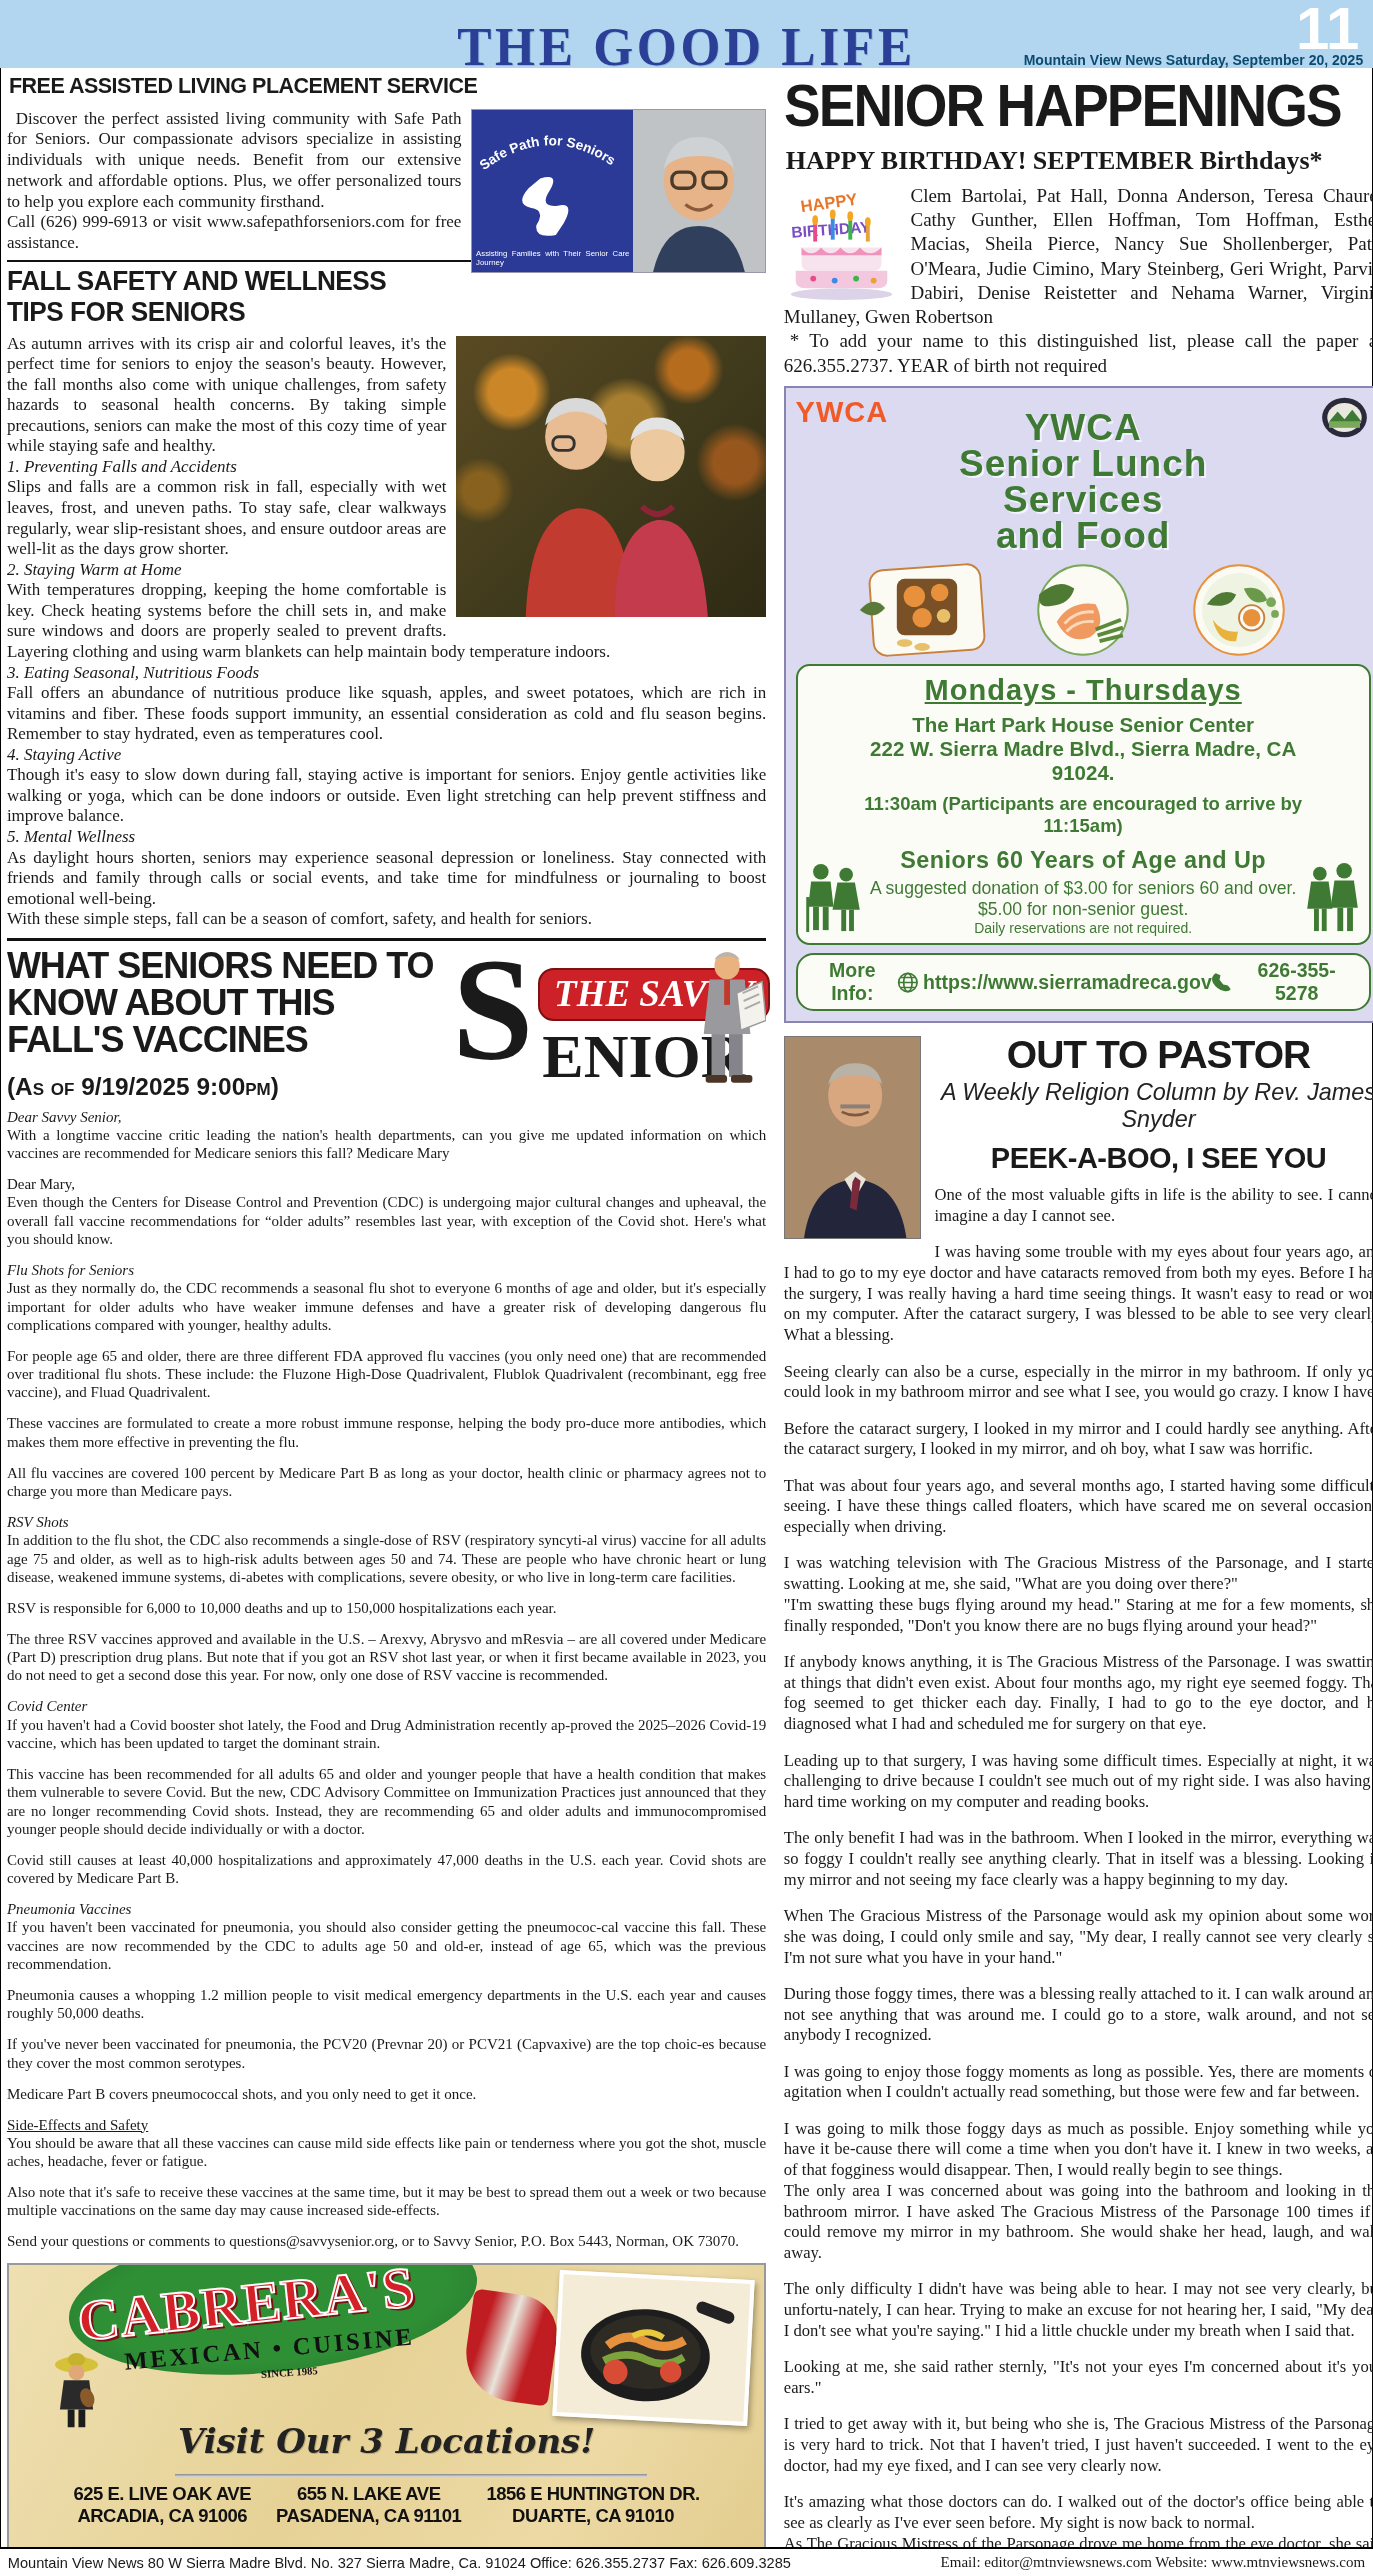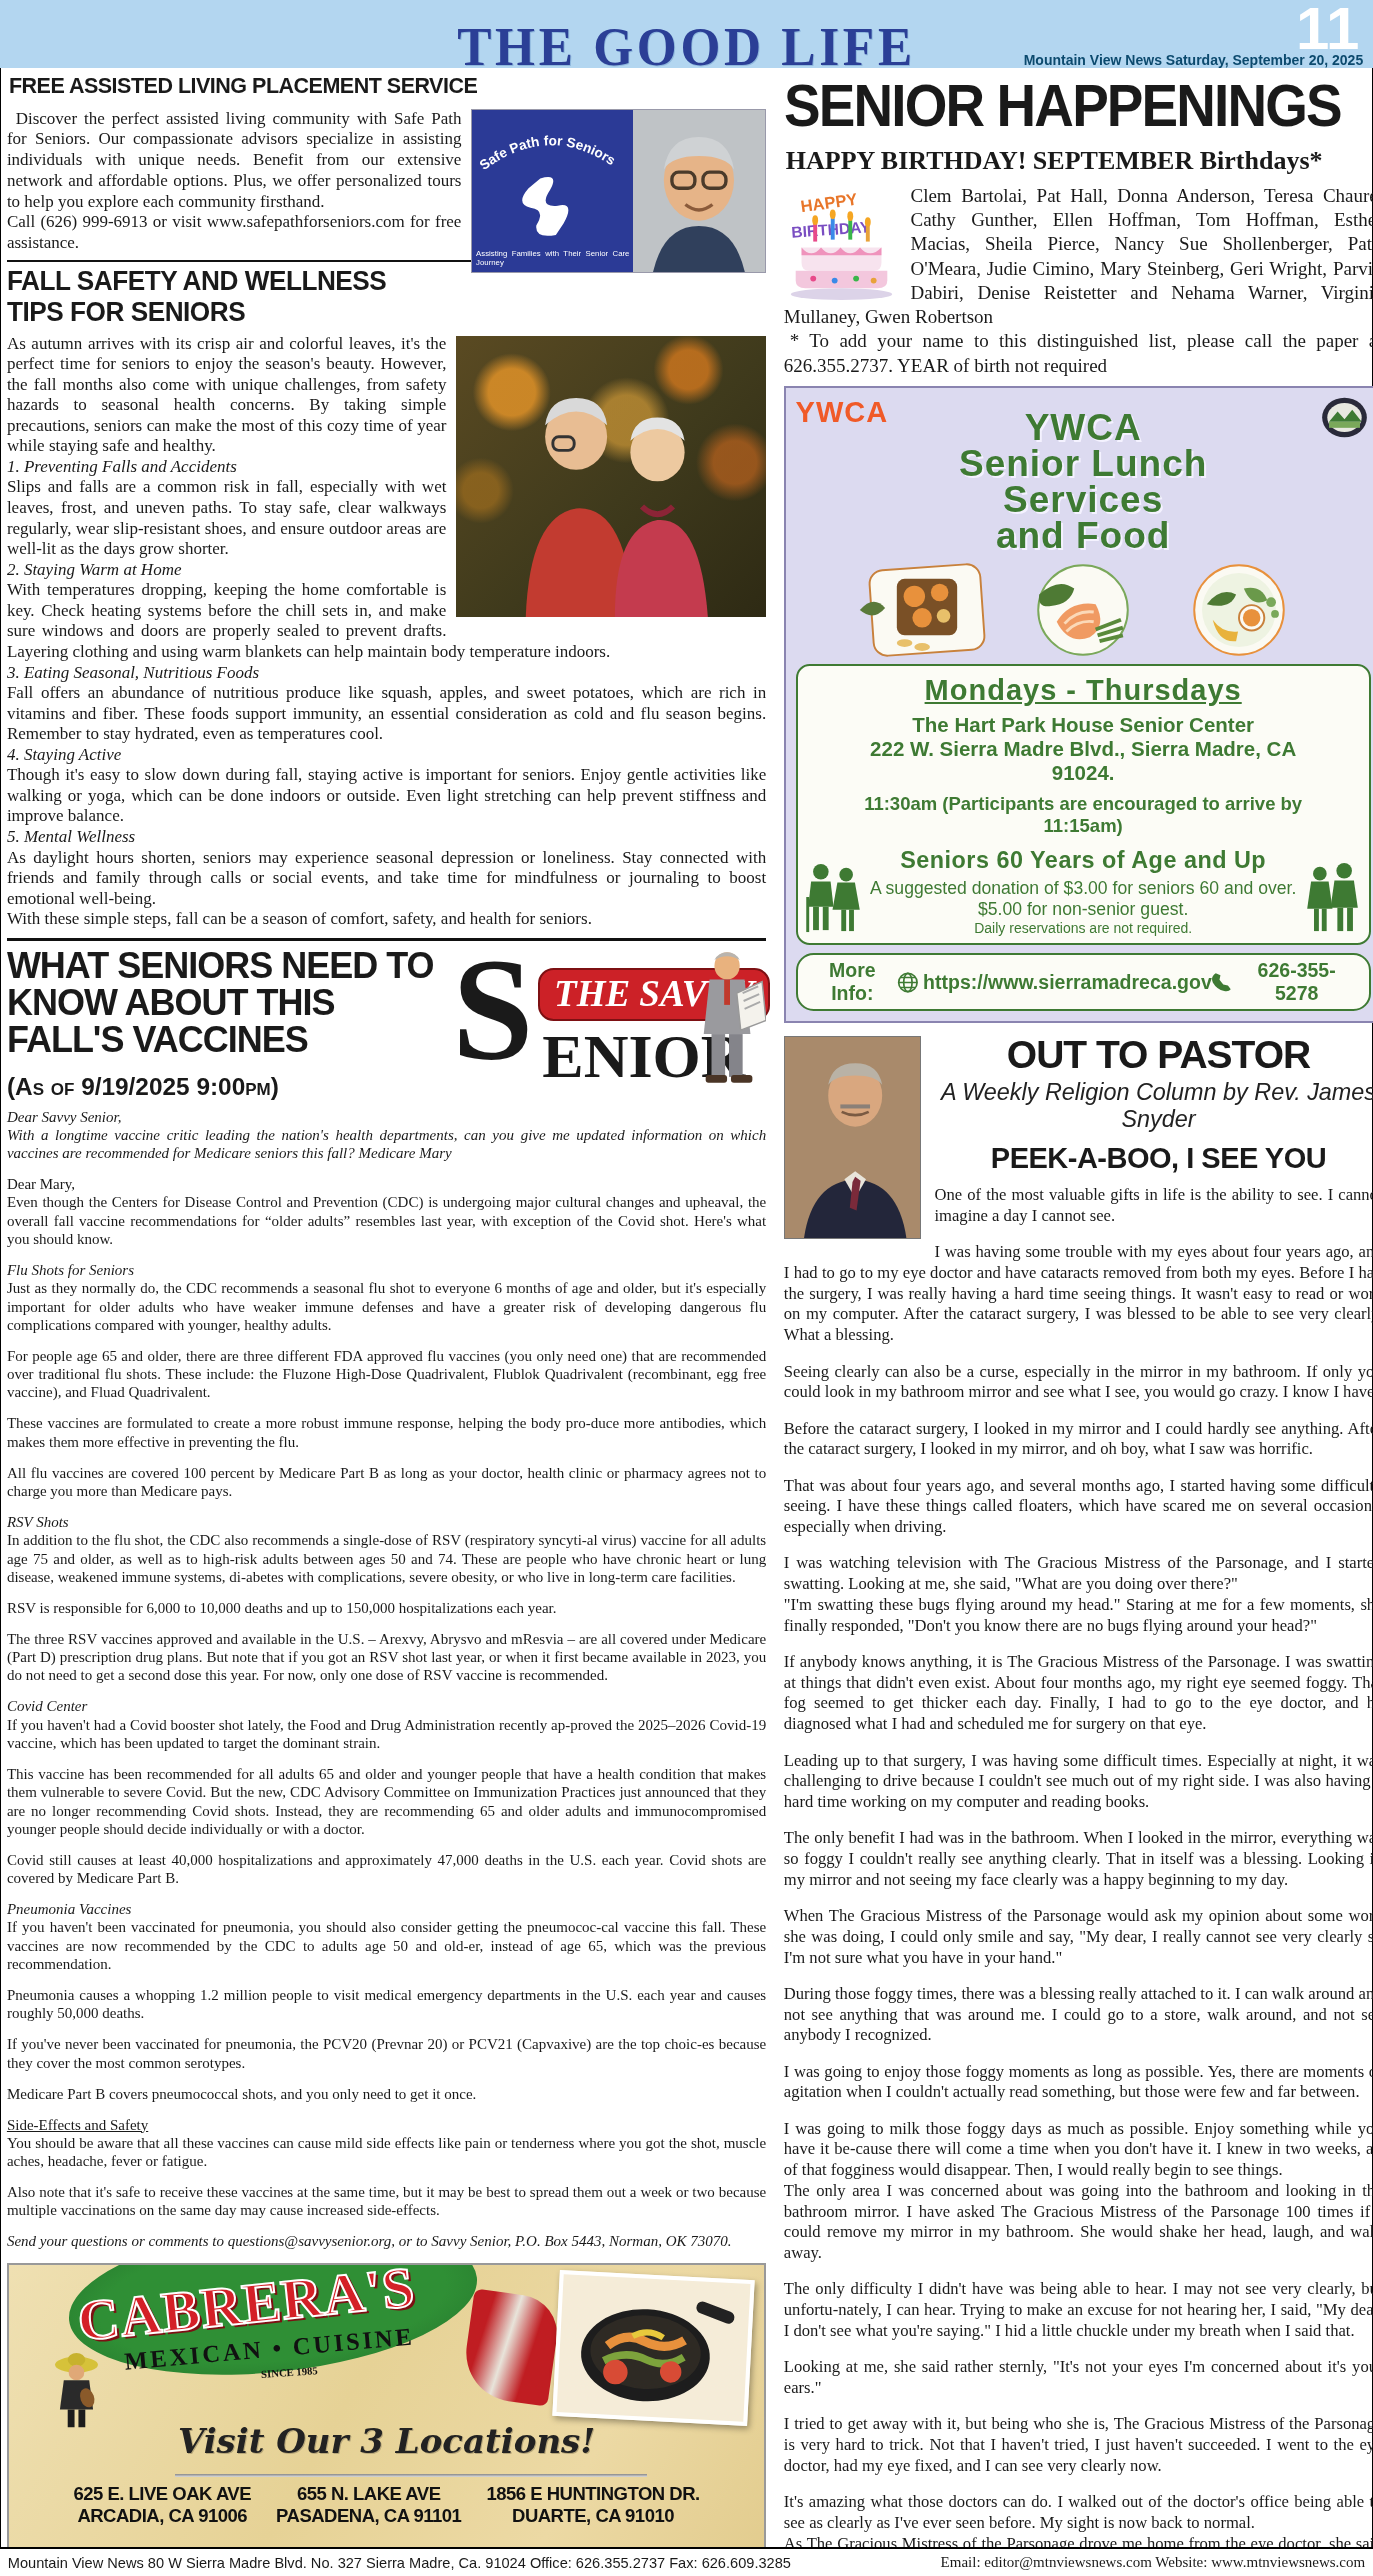--- a/index.html
+++ b/index.html
@@ -28,21 +28,21 @@
     font-size:14px; color:#0c4a6e;
   }
   
   .content { display:flex; border-left:1px solid #000; border-right:1px solid #000; }
   .col-left  { width:773px; padding:3.9px 7.8px 0 5.9px; }
   .col-div   { width:2px; background:#000; }
   .col-right { flex:1; padding:3.9px 9.8px 0 9.8px; }
   
   p.p-n  { margin:0 0 13.7px 0; }
   p.p-nt { margin:0; }
-  p.p-i  { font-style:italic; margin:0 0 13.7px 0; }
+  p.p-i  { margin:0 0 13.7px 0; }
   p.p-it { font-style:italic; margin:0; }
   p.p-ut { text-decoration:underline; margin:0; }
   
   .al-head {
     font-family:"Liberation Sans", sans-serif; font-weight:bold;
     font-size:21.5px; letter-spacing:-0.5px; margin:2px 0 9.8px 2px;
   }
   .al-body { font-size:17px; line-height:1.22; text-align:justify; }
   .al-body .lead { text-indent:8.8px; }
   .safepath-ad {

